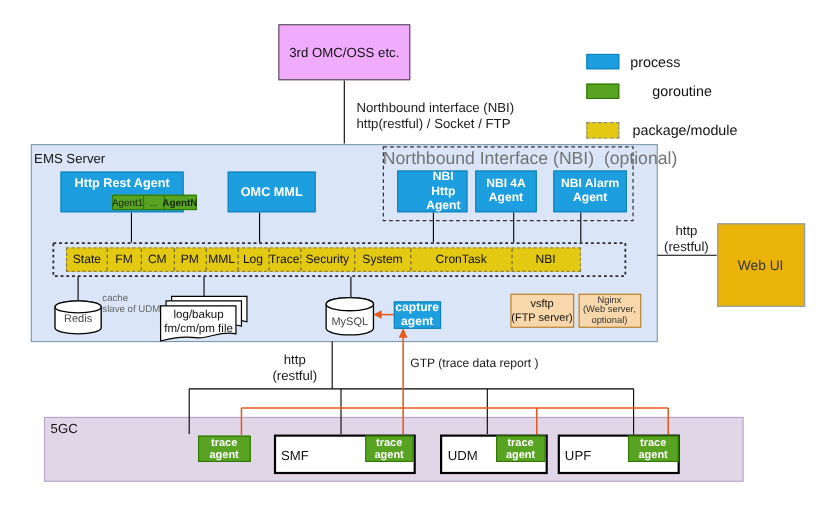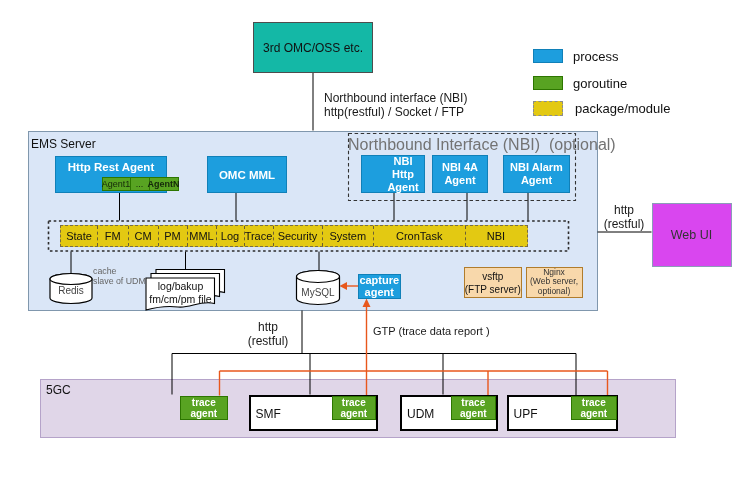--- a/index.html
+++ b/index.html
@@ -10,21 +10,21 @@
   .abs{position:absolute;box-sizing:border-box;}
   .center{display:flex;align-items:center;justify-content:center;text-align:center;}
   svg.overlay{position:absolute;left:0;top:0;pointer-events:none;}
 
   
   .ems-box{left:27.5px;top:130.5px;width:570px;height:180px;background:#dae6f7;border:1px solid #8097ad;z-index:1;}
   .fivegc-box{left:40px;top:378.5px;width:636px;height:59.5px;background:#e0d6e8;border:1px solid #b5a3c9;z-index:1;}
   .region-label{font-size:12px;color:#111;z-index:3;}
 
   
-  .white-box{background:#14b8a6;border:1px solid #4d4d4d;z-index:3;font-size:12px;color:#111;}
+  .white-box{background:#f0abfc;border:1px solid #4d4d4d;z-index:3;font-size:12px;color:#111;}
   .nf-box{background:#fff;border:2px solid #000;z-index:3;font-size:12px;color:#111;}
 
   
   .blue-box{background:#1d9ede;border:1px solid #1080b8;z-index:3;color:#fff;font-weight:bold;}
   .blue-title{font-size:11.5px;font-weight:bold;color:#fff;text-align:center;}
 
   
   .green{background:#58a322;border:1px solid #2d7600;}
   .module-row{left:60px;top:225px;height:22px;display:flex;z-index:3;border:1px dashed #7a6d45;background:#e3c912;}
   .module-cell{box-sizing:border-box;height:100%;display:flex;align-items:center;justify-content:center;
@@ -110,21 +110,21 @@
   <div class="abs" style="left:324px;top:92px;font-size:12px;line-height:13.5px;color:#1a1a1a;z-index:3;">
     <div>Northbound interface (NBI)</div>
     <div>http(restful) / Socket / FTP</div>
   </div>
 
   <div class="abs" style="left:533px;top:49px;z-index:3;">
     <div style="display:flex;align-items:center;height:14px;margin-bottom:12.5px;">
       <div class="legend-swatch" style="background:#1d9ede;border:1px solid #1080b8;"></div>
       <div class="legend-label" style="margin-left:10px;">process</div>
     </div>
-    <div style="display:flex;align-items:flex-start;height:14px;margin-bottom:11px;">
+    <div style="display:flex;align-items:center;height:14px;margin-bottom:21px;gap:20px;">
       <div class="legend-swatch" style="background:#58a322;border:1px solid #2d7600;"></div>
       <div class="legend-label" style="margin-left:10px;">goroutine</div>
     </div>
     <div style="display:flex;align-items:center;height:15px;">
       <div class="legend-swatch" style="background:#e3c912;border:1px dashed #8c8c8c;height:15px;"></div>
       <div class="legend-label" style="margin-left:12px;">package/module</div>
     </div>
   </div>
 
   <div class="abs region-label" style="left:31px;top:137px;">EMS Server</div>
@@ -189,21 +189,21 @@
     <span style="font-size:11px;line-height:12px;font-weight:bold;"><span>capture</span><br><span>agent</span></span>
   </div>
 
   <div class="abs tan-box center" style="left:464px;top:267px;width:57.5px;height:31px;">
     <span style="font-size:10px;line-height:13px;white-space:nowrap;"><span>vsftp</span><br><span>(FTP server)</span></span>
   </div>
   <div class="abs tan-box center" style="left:525.5px;top:266.5px;width:57px;height:31.5px;">
     <span style="font-size:8.5px;line-height:9.8px;color:#333;"><span>Nginx</span><br><span>(Web server,</span><br><span>optional)</span></span>
   </div>
 
-  <div class="abs center" style="left:651.5px;top:203px;width:80px;height:64px;background:#d946ef;border:1px solid #8b9cb8;z-index:3;font-size:12.5px;color:#333;">
+  <div class="abs center" style="left:651.5px;top:203px;width:80px;height:76px;background:#eab308;border:1px solid #8b9cb8;z-index:3;font-size:12.5px;color:#333;">
     <span>Web UI</span>
   </div>
   <div class="abs conn-label" style="left:597px;top:202.5px;width:54px;">
     <div>http</div>
     <div>(restful)</div>
   </div>
 
   <div class="abs conn-label" style="left:241px;top:319.5px;width:54px;">
     <div>http</div>
     <div>(restful)</div>

